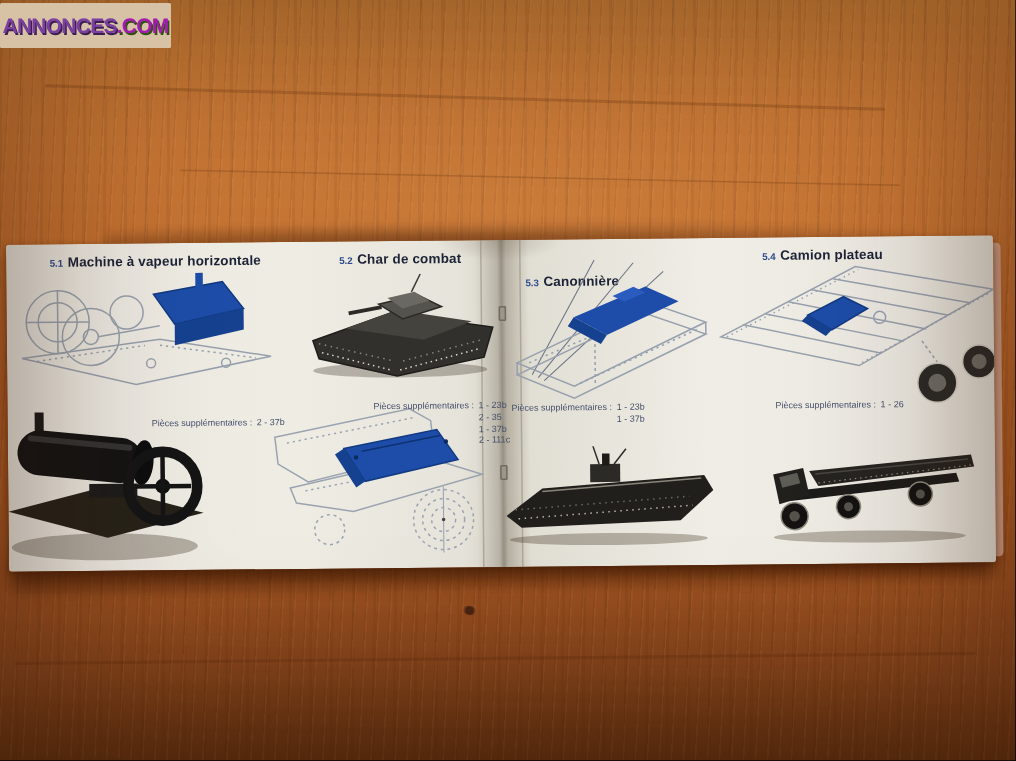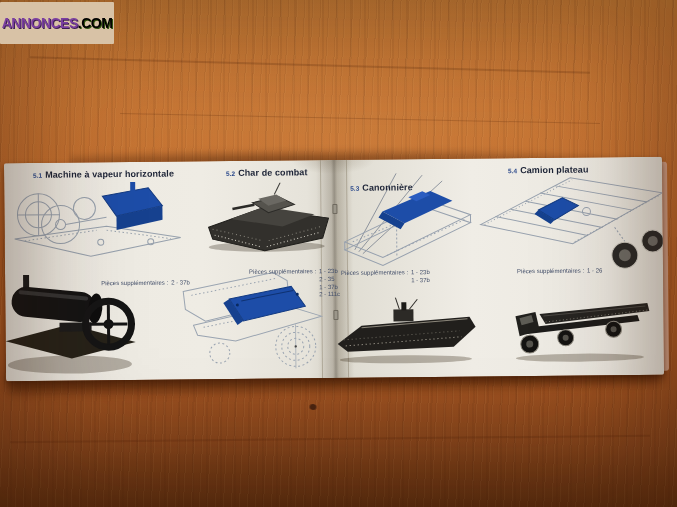--- a/index.html
+++ b/index.html
@@ -70,25 +70,25 @@
   .plabel{margin-right:3px;}
   .plines{display:flex;flex-direction:column;}
   .p1{left:96px;top:118px;}
   .p2{left:244px;top:108px;}
   .p3{left:336px;top:110px;}
   .p4{left:512px;top:110px;}
 
   
   .vignette{position:absolute;inset:0;z-index:8;pointer-events:none;
       box-shadow:inset 0 0 110px 28px rgba(50,20,5,0.35);}
-  .watermark{position:absolute;z-index:9;left:0;top:2px;width:114px;height:42px;
+  .watermark{position:absolute;z-index:9;left:0;top:2px;width:114px;height:30px;
       background:#d8c2a6;border-radius:1px;display:flex;align-items:center;justify-content:center;
       font-weight:700;font-size:14px;letter-spacing:-0.5px;}
   .wm-a{color:#7b3fa0;text-shadow:1px 1px 0 #3c1f52;}
-  .wm-b{color:#000000;text-shadow:1px 1px 0 #2f520e;}
+  .wm-b{color:#a21caf;text-shadow:1px 1px 0 #2f520e;}
 </style>
 </head>
 <body>
 
 <div id="scene">
   <div class="table"></div>
   <div class="streak s1"></div>
   <div class="streak s2"></div>
   <div class="streak s3"></div>
   <div class="knot"></div>

